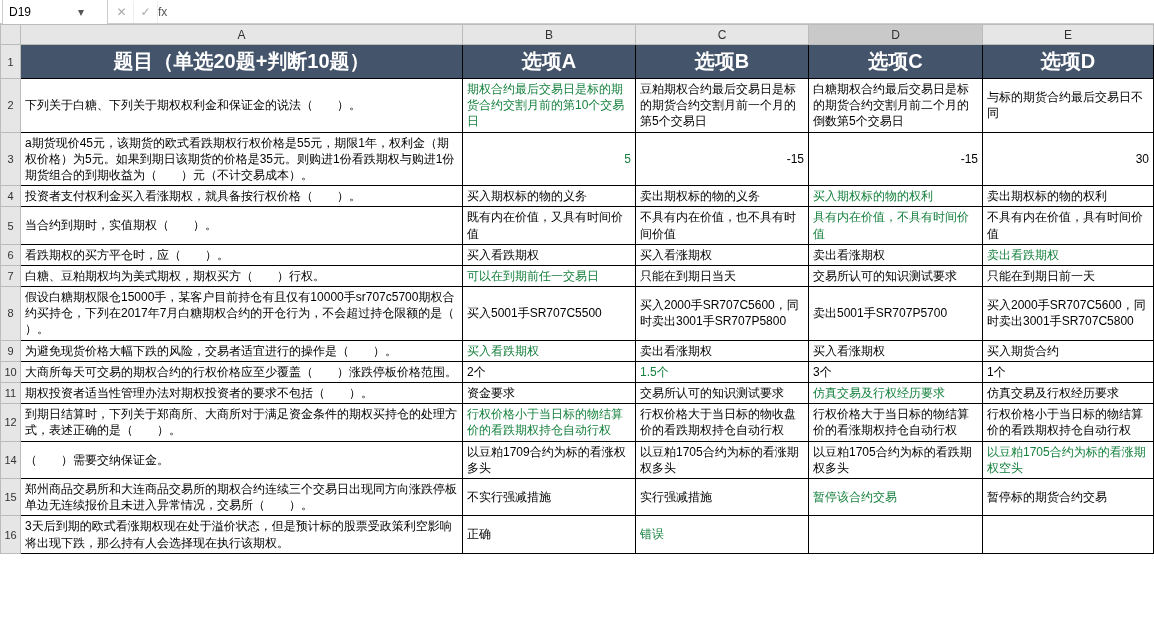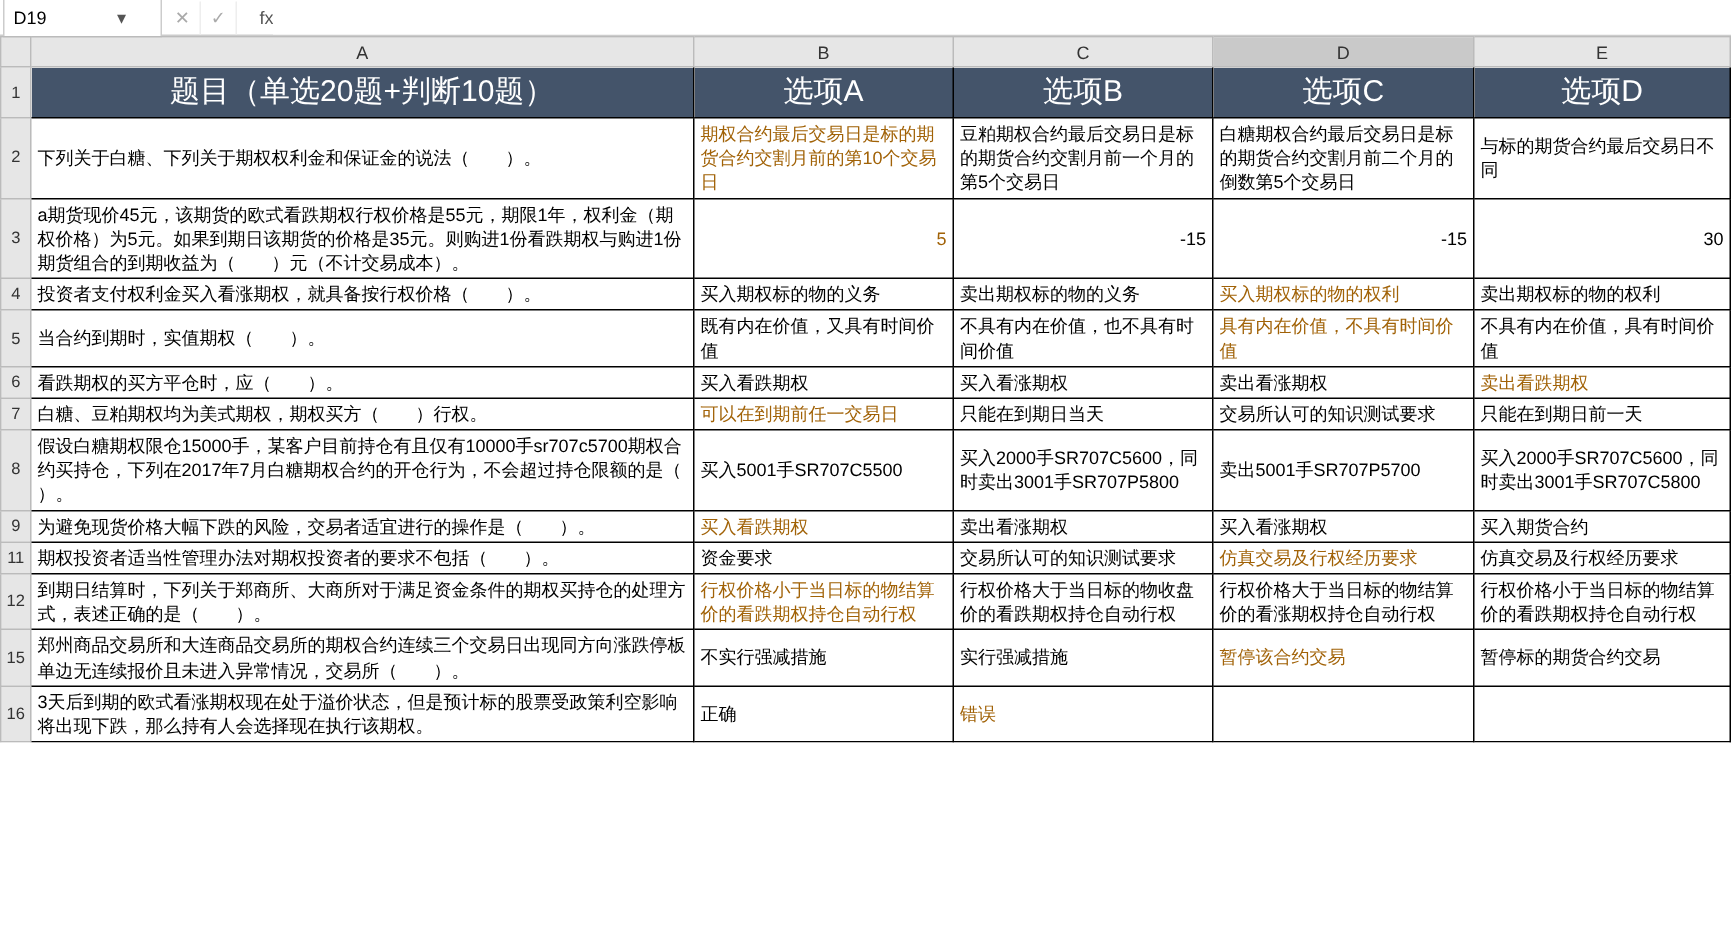--- a/index.html
+++ b/index.html
@@ -2,37 +2,37 @@
 <html><head>
 <meta charset="utf-8">
 <style>
   * { box-sizing: border-box; margin: 0; padding: 0; }
   body { font-family: "Microsoft YaHei", Arial, sans-serif; font-size: 12px; background: #fff; color: #000; user-select: none; }
   .formula-bar { display: flex; align-items: center; height: 24px; border-bottom: 1px solid #ccc; background: #fff; }
   .name-box { display: flex; align-items: center; border: 1px solid #ccc; height: 26px; width: 106px; margin: 0 2px; background: #fff; }
   .name-box span { flex: 1; padding: 0 6px; font-size: 12px; }
   .name-box .dd { width: 14px; text-align: center; color: #555; }
   .fb-btn { width: 24px; height: 22px; display: flex; align-items: center; justify-content: center; color: #aaa; border-right: 1px solid #eee; }
-  .fx-label { margin-left: 15px; color: #555; font-size: 12px; }
+  .fx-label { margin-left: 0; color: #555; font-size: 12px; }
   .fx-input { flex: 1; border: none; height: 22px; padding: 0 4px; outline: none; font-size: 12px; }
   .grid-wrap { position: relative; }
   table { border-collapse: collapse; table-layout: fixed; width: 1154px; }
   col.rh { width: 20px; }
   col.ca { width: 442px; }
   col.cb { width: 173px; }
   col.cc { width: 173px; }
   col.cd { width: 174px; }
   col.ce { width: 171px; }
   .col-head td { background: #e6e6e6; text-align: center; font-size: 12px; border: 1px solid #bbb; height: 20px; color: #333; }
   .col-head td.sel { background: #c9c9c9; }
   .corner { background: #e6e6e6; border: 1px solid #bbb; }
   .rowh { background: #e6e6e6; text-align: center; font-size: 11px; border: 1px solid #bbb; color: #333; vertical-align: middle; padding: 0; }
   td.cell { border: 1px solid #000; padding: 2px 4px; vertical-align: middle; font-size: 12px; line-height: 1.35; word-break: break-all; background: #fff; }
-  tr.hdr td.cell { background: #44546a; color: #fff; text-align: center; font-size: 20px; font-weight: 400; height: 30px; padding: 3px 2px; white-space: nowrap; overflow: hidden; }
-  .red { color: #a16207; }
+  tr.hdr td.cell { background: #44546a; color: #fff; text-align: center; font-size: 20px; font-weight: 700; height: 30px; padding: 3px 2px; white-space: nowrap; overflow: hidden; }
+  .red { color: #15803d; }
   .num { text-align: right; }
 </style>
 </head>
 <body>
 
 <div class="formula-bar">
   <div class="name-box">
     <span>D19</span>
     <span class="dd">▾</span>
   </div>
@@ -129,34 +129,50 @@
         </tr>
         <tr>
           <td class="rowh">9</td>
           <td class="cell">为避免现货价格大幅下跌的风险，交易者适宜进行的操作是（　　）。</td>
           <td class="cell red">买入看跌期权</td>
           <td class="cell">卖出看涨期权</td>
           <td class="cell">买入看涨期权</td>
           <td class="cell">买入期货合约</td>
         </tr>
         <tr>
+          <td class="rowh">10</td>
+          <td class="cell">大商所每天可交易的期权合约的行权价格应至少覆盖（　　）涨跌停板价格范围。</td>
+          <td class="cell">2个</td>
+          <td class="cell red">1.5个</td>
+          <td class="cell">3个</td>
+          <td class="cell">1个</td>
+        </tr>
+        <tr>
           <td class="rowh">11</td>
           <td class="cell">期权投资者适当性管理办法对期权投资者的要求不包括（　　）。</td>
           <td class="cell">资金要求</td>
           <td class="cell">交易所认可的知识测试要求</td>
           <td class="cell red">仿真交易及行权经历要求</td>
           <td class="cell">仿真交易及行权经历要求</td>
         </tr>
         <tr>
           <td class="rowh">12</td>
           <td class="cell">到期日结算时，下列关于郑商所、大商所对于满足资金条件的期权买持仓的处理方式，表述正确的是（　　）。</td>
           <td class="cell red">行权价格小于当日标的物结算价的看跌期权持仓自动行权</td>
           <td class="cell">行权价格大于当日标的物收盘价的看跌期权持仓自动行权</td>
           <td class="cell">行权价格大于当日标的物结算价的看涨期权持仓自动行权</td>
           <td class="cell">行权价格小于当日标的物结算价的看跌期权持仓自动行权</td>
+        </tr>
+        <tr>
+          <td class="rowh">14</td>
+          <td class="cell">（　　）需要交纳保证金。</td>
+          <td class="cell">以豆粕1709合约为标的看涨权多头</td>
+          <td class="cell">以豆粕1705合约为标的看涨期权多头</td>
+          <td class="cell">以豆粕1705合约为标的看跌期权多头</td>
+          <td class="cell red">以豆粕1705合约为标的看涨期权空头</td>
         </tr>
         <tr>
           <td class="rowh">15</td>
           <td class="cell">郑州商品交易所和大连商品交易所的期权合约连续三个交易日出现同方向涨跌停板单边无连续报价且未进入异常情况，交易所（　　）。</td>
           <td class="cell">不实行强减措施</td>
           <td class="cell">实行强减措施</td>
           <td class="cell red">暂停该合约交易</td>
           <td class="cell">暂停标的期货合约交易</td>
         </tr>
         <tr>

